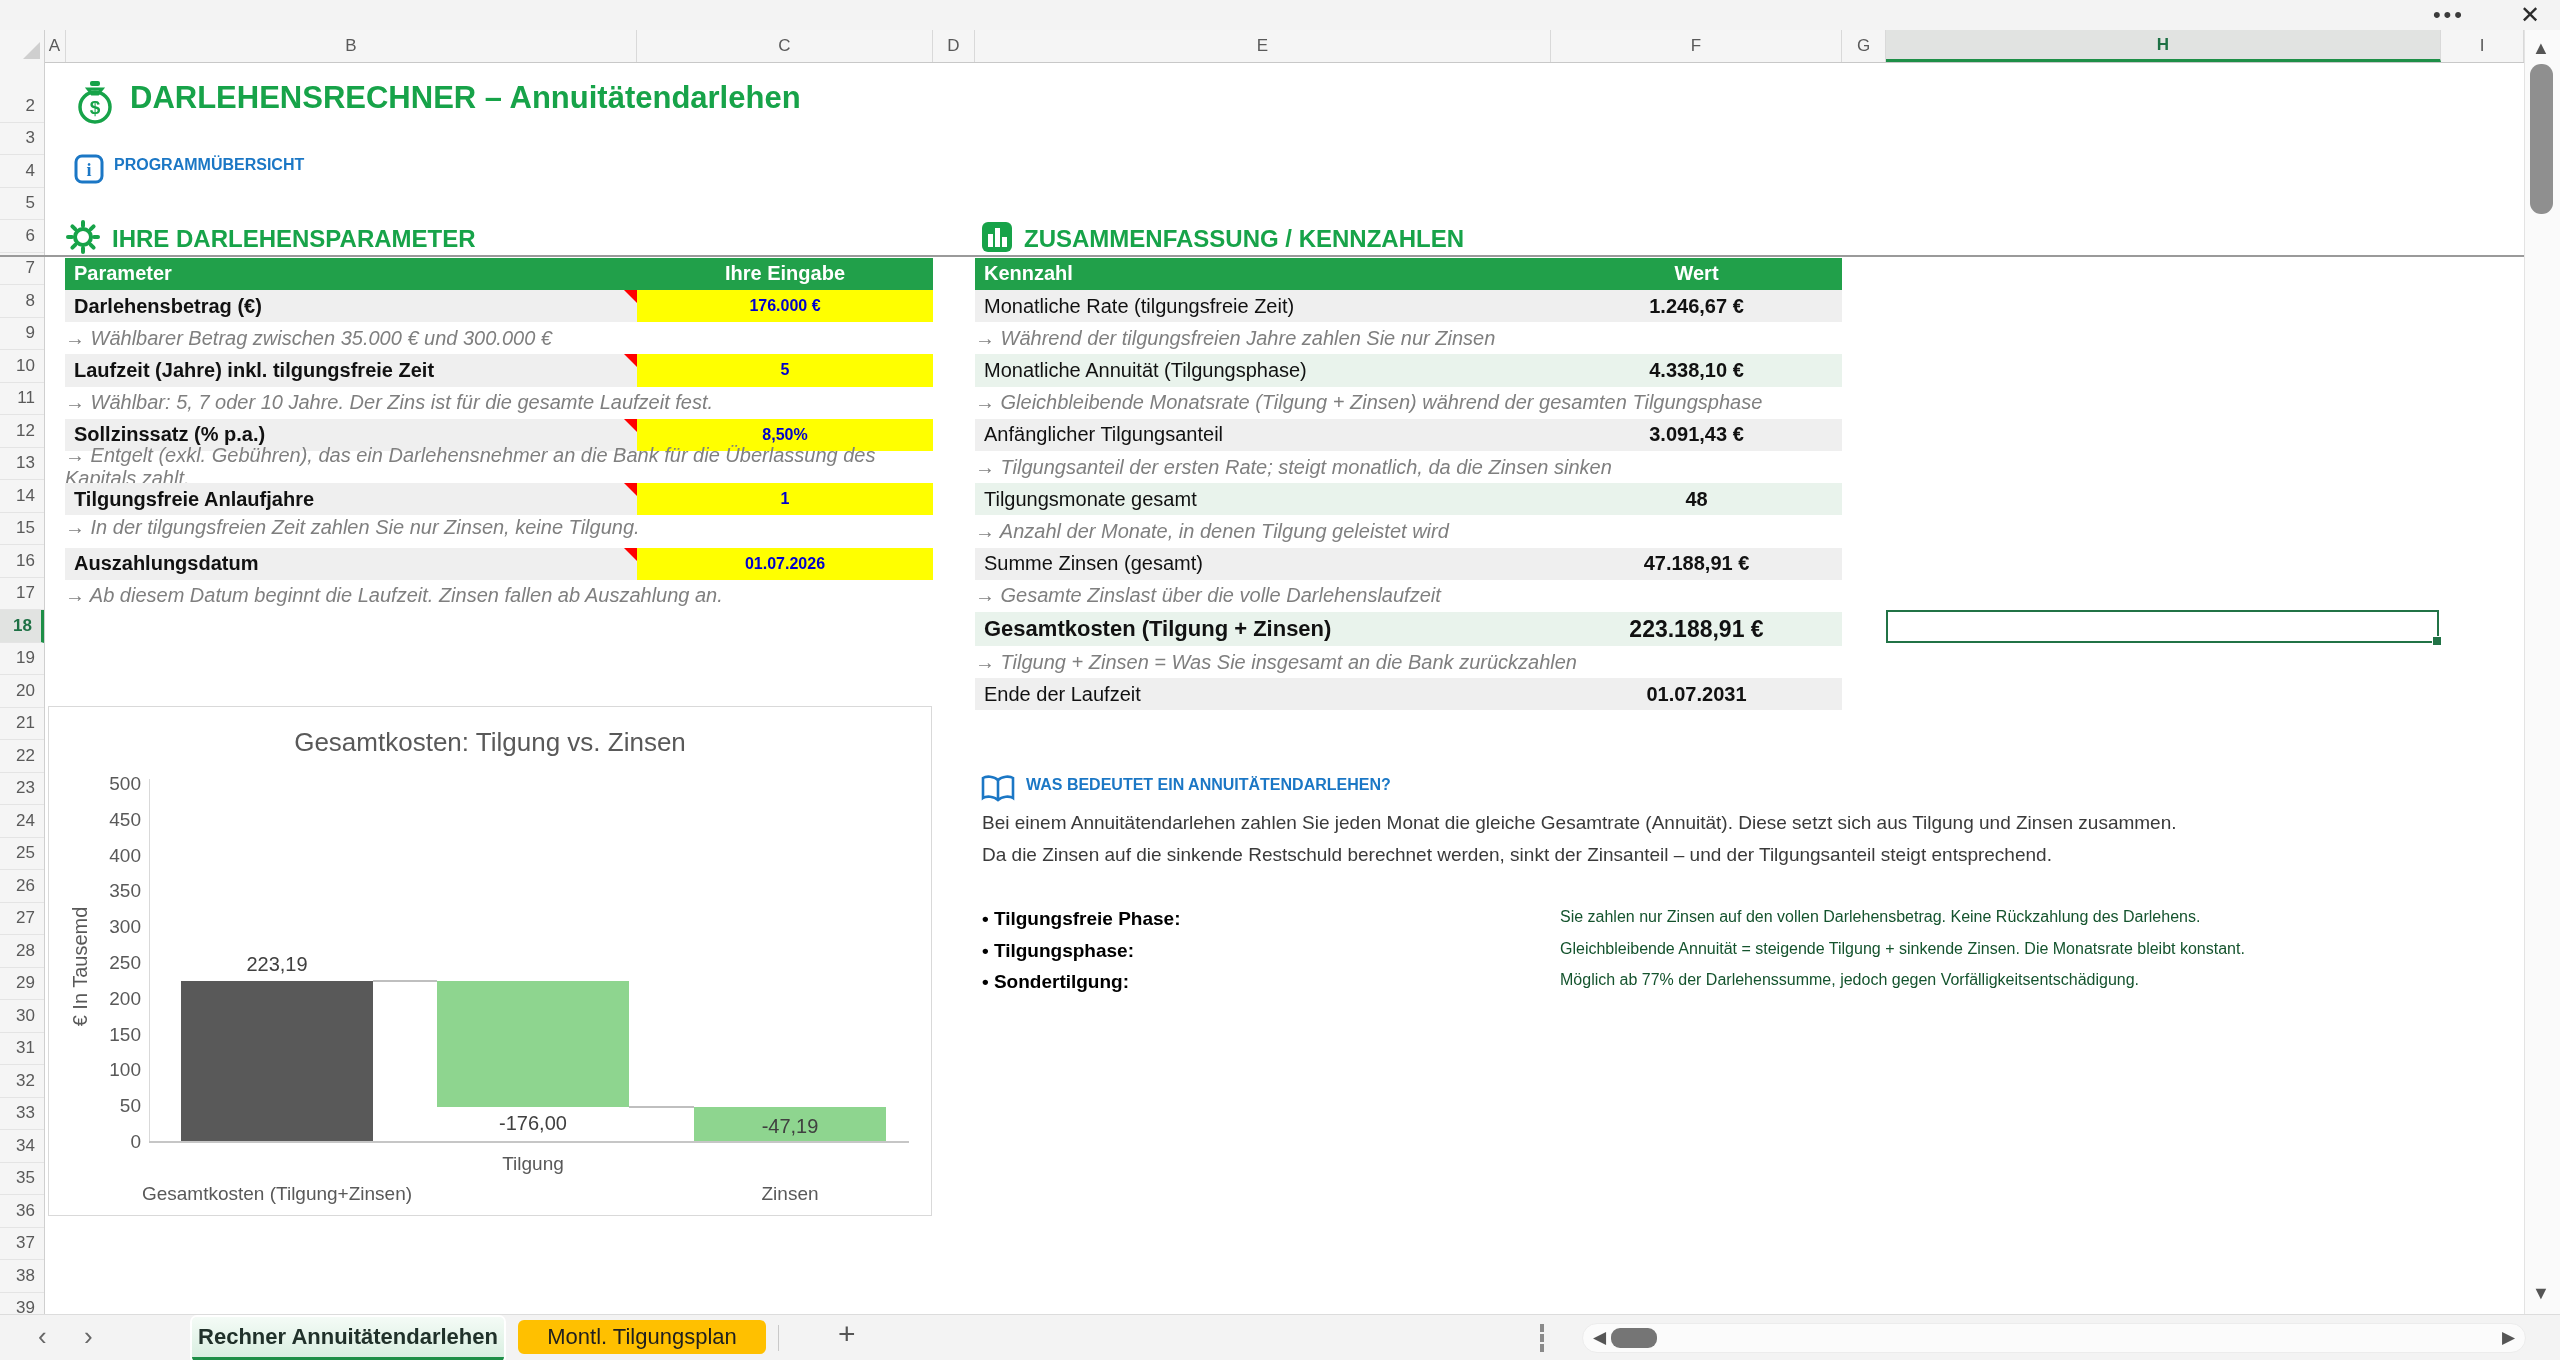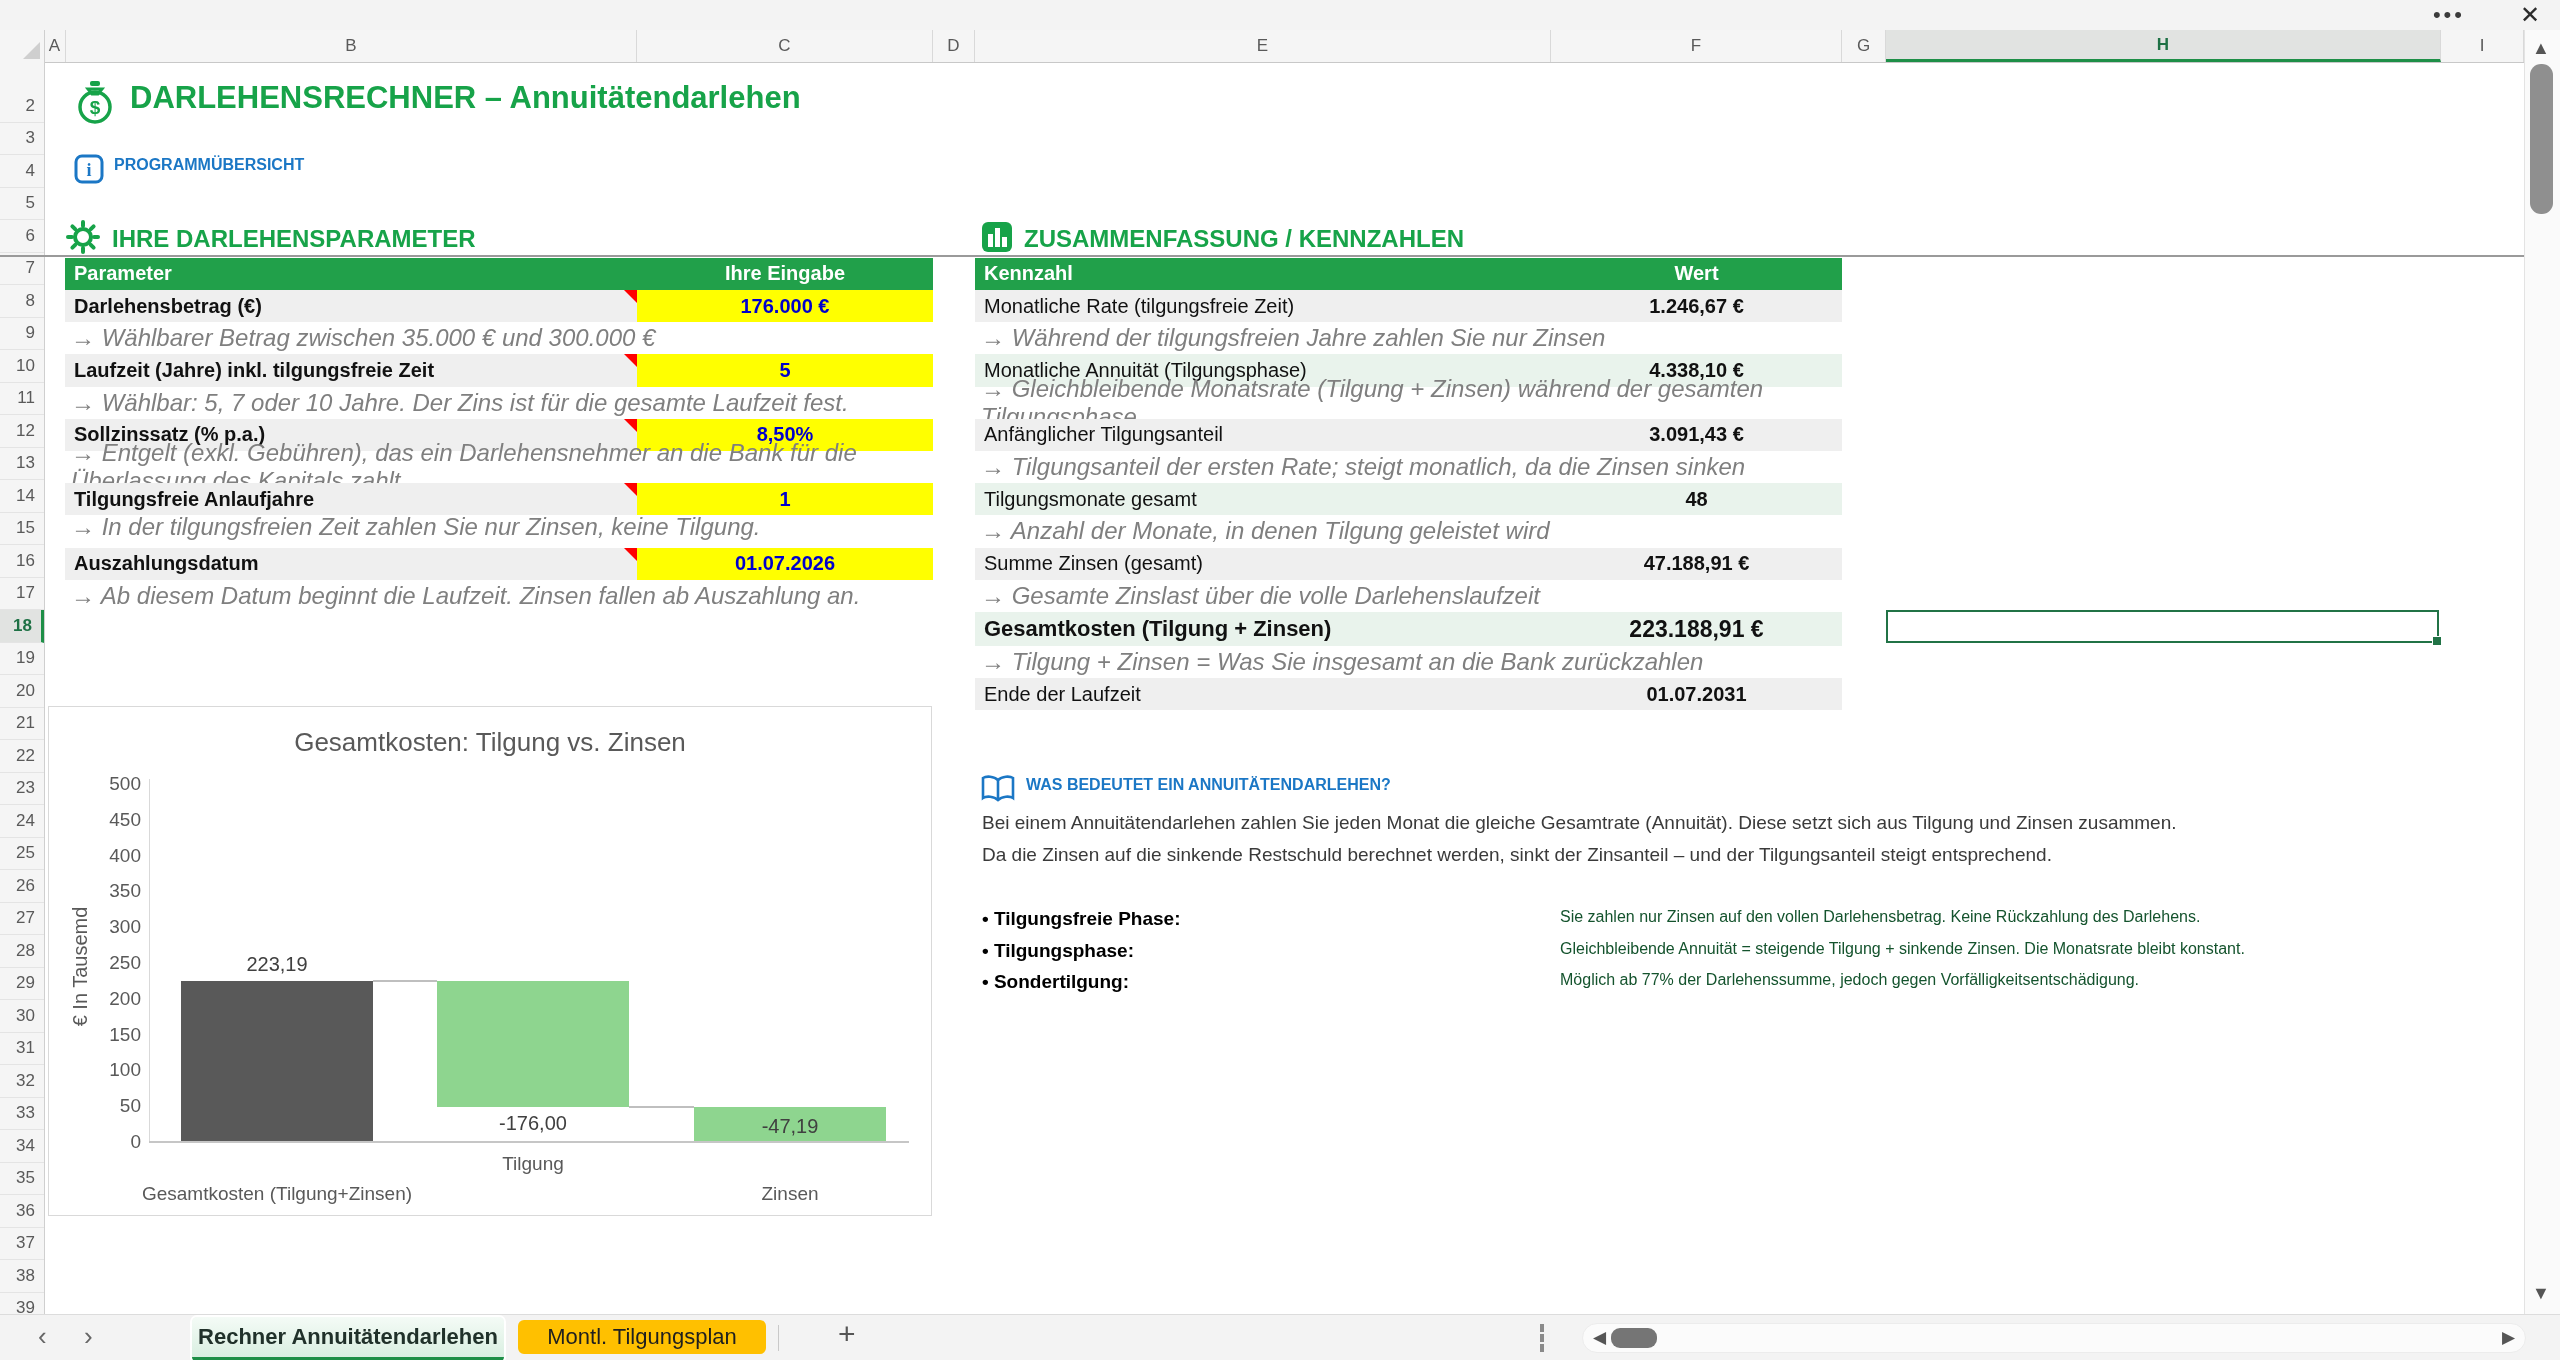--- a/index.html
+++ b/index.html
@@ -27,23 +27,23 @@
   .icon{position:absolute;}
   .sec-green{color:#17a349;font-size:24px;font-weight:bold;position:absolute;}
   .sec-blue{color:#1b77c5;font-size:16px;font-weight:bold;position:absolute;}
   
   .xtable{position:absolute;box-sizing:border-box;}
   .thead{position:absolute;left:0;top:0;right:0;height:32px;background:#21a04a;color:#fff;font-weight:bold;font-size:20px;}
   .thead .c1{position:absolute;left:9px;top:4px;}
   .thead .c2{position:absolute;top:4px;text-align:center;}
   .trow{position:absolute;left:0;right:0;}
   .tlabel{position:absolute;left:0;top:0;bottom:0;display:flex;align-items:center;padding-left:9px;font-size:20px;color:#111;}
-  .tvalue{position:absolute;top:0;bottom:0;display:flex;align-items:center;justify-content:center;font-size:20px;font-weight:bold;color:#111;}
-  .tnote{position:absolute;left:6px;top:0;bottom:0;display:flex;align-items:center;
-         font-size:24px;font-style:italic;color:#7f7f7f;}
+  .tvalue{position:absolute;top:0;bottom:0;display:flex;align-items:center;justify-content:center;font-size:16px;font-weight:bold;color:#111;}
+  .tnote{position:absolute;left:0;top:0;bottom:0;display:flex;align-items:center;
+         font-size:20px;font-style:italic;color:#7f7f7f;}
   .red-tri{position:absolute;width:0;height:0;border-top:13px solid #ff0000;border-left:13px solid transparent;top:0;}
   
   #chart{position:absolute;left:48px;top:706px;width:884px;height:510px;background:#fff;border:1px solid #d9d9d9;box-sizing:border-box;}
   .chart-title{position:absolute;left:0;top:20px;width:100%;text-align:center;font-size:26px;color:#595959;}
   .ylabel{position:absolute;left:-44px;top:248px;width:150px;text-align:center;transform:rotate(-90deg);font-size:20px;color:#595959;}
   .ytick{position:absolute;width:60px;text-align:right;font-size:19px;color:#595959;}
   .bar{position:absolute;}
   .connector{position:absolute;height:2px;background:#bfbfbf;}
   .dlabel{position:absolute;width:200px;text-align:center;font-size:20px;color:#404040;}
   .catlabel{position:absolute;width:400px;text-align:center;font-size:19px;color:#595959;}

